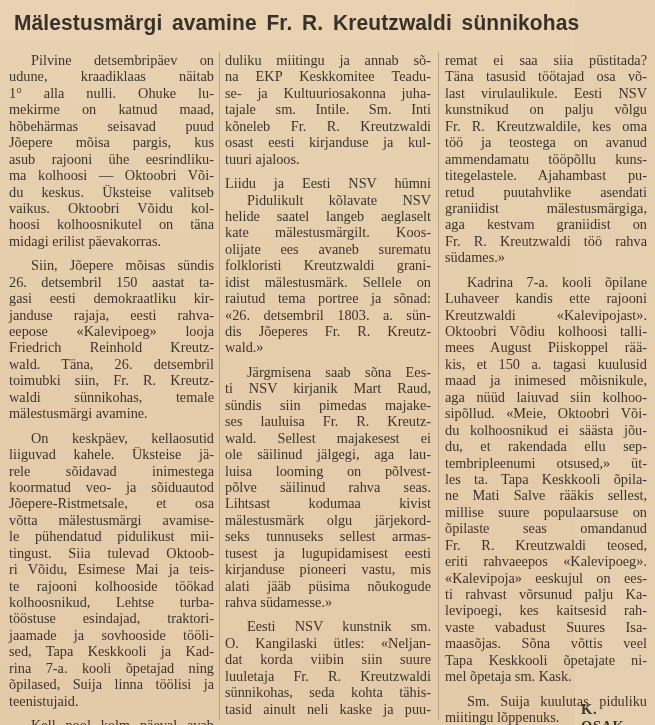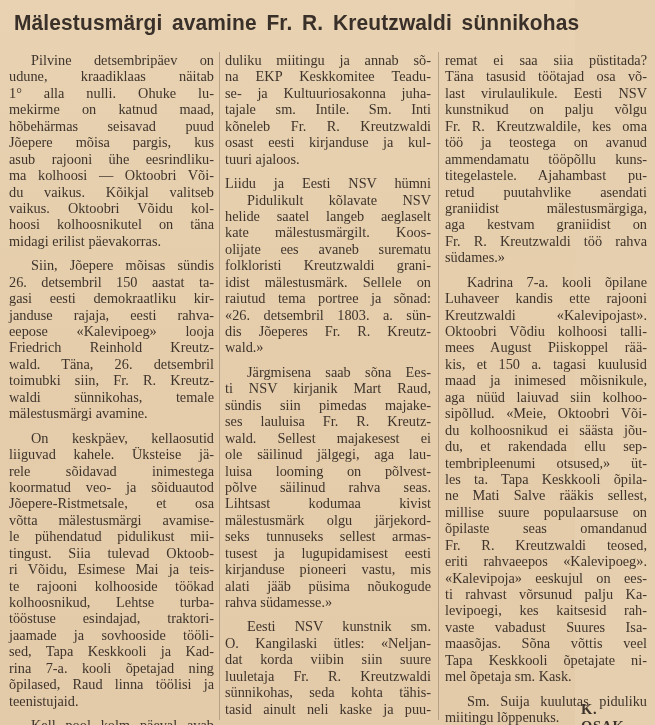--- a/index.html
+++ b/index.html
@@ -56,21 +56,21 @@
   <div class="col col1">
       <div class="para">
         <span class="line indent">Pilvine detsembripäev on</span>
         <span class="line">udune, kraadiklaas näitab</span>
         <span class="line">1° alla nulli. Ohuke lu-</span>
         <span class="line">mekirme on katnud maad,</span>
         <span class="line">hõbehärmas seisavad puud</span>
         <span class="line">Jõepere mõisa pargis, kus</span>
         <span class="line">asub rajooni ühe eesrindliku-</span>
         <span class="line">ma kolhoosi — Oktoobri Või-</span>
-        <span class="line">du vaikus. Kõikjal valitseb</span>
+        <span class="line">du keskus. Üksteise valitseb</span>
         <span class="line">vaikus. Oktoobri Võidu kol-</span>
         <span class="line">hoosi kolhoosnikutel on täna</span>
         <span class="line last">midagi erilist päevakorras.</span>
       </div>
       <div class="para">
         <span class="line indent">Siin, Jõepere mõisas sündis</span>
         <span class="line">26. detsembril 150 aastat ta-</span>
         <span class="line">gasi eesti demokraatliku kir-</span>
         <span class="line">janduse rajaja, eesti rahva-</span>
         <span class="line">eepose «Kalevipoeg» looja</span>
@@ -89,21 +89,21 @@
         <span class="line">võtta mälestusmärgi avamise-</span>
         <span class="line">le pühendatud pidulikust mii-</span>
         <span class="line">tingust. Siia tulevad Oktoob-</span>
         <span class="line">ri Võidu, Esimese Mai ja teis-</span>
         <span class="line">te rajooni kolhooside töökad</span>
         <span class="line">kolhoosnikud, Lehtse turba-</span>
         <span class="line">tööstuse esindajad, traktori-</span>
         <span class="line">jaamade ja sovhooside tööli-</span>
         <span class="line">sed, Tapa Keskkooli ja Kad-</span>
         <span class="line">rina 7-a. kooli õpetajad ning</span>
-        <span class="line">õpilased, Raud linna töölisi ja</span>
+        <span class="line">õpilased, Suija linna töölisi ja</span>
         <span class="line last">teenistujaid.</span>
       </div>
       <div class="para">
         <span class="line indent">Kell pool kolm päeval avab</span>
       </div>
     </div>
   <div class="col col2">
       <div class="para">
         <span class="line">duliku miitingu ja annab sõ-</span>
         <span class="line">na EKP Keskkomitee Teadu-</span>

